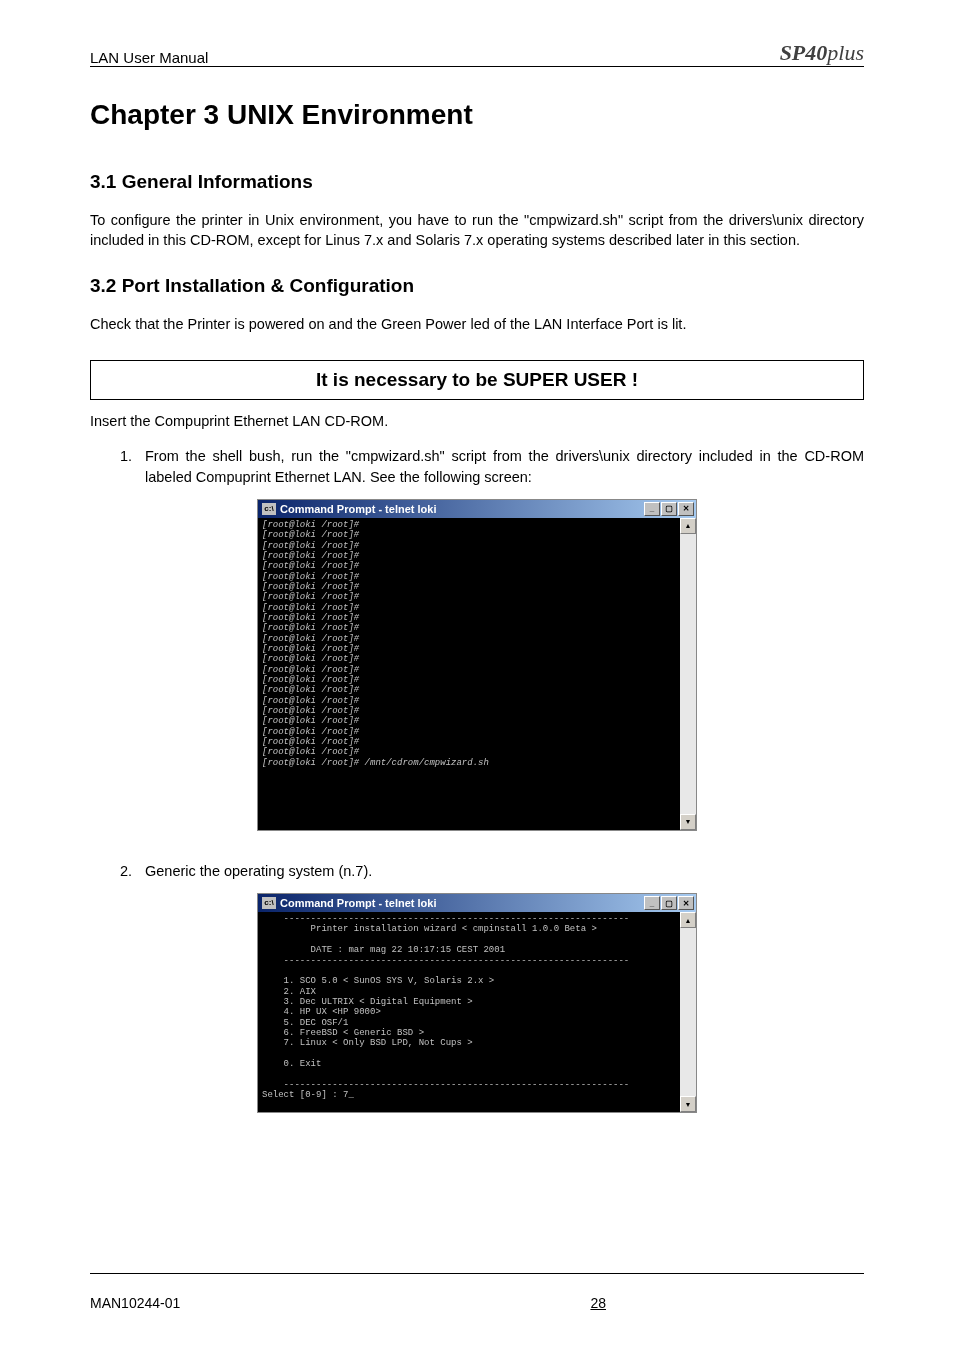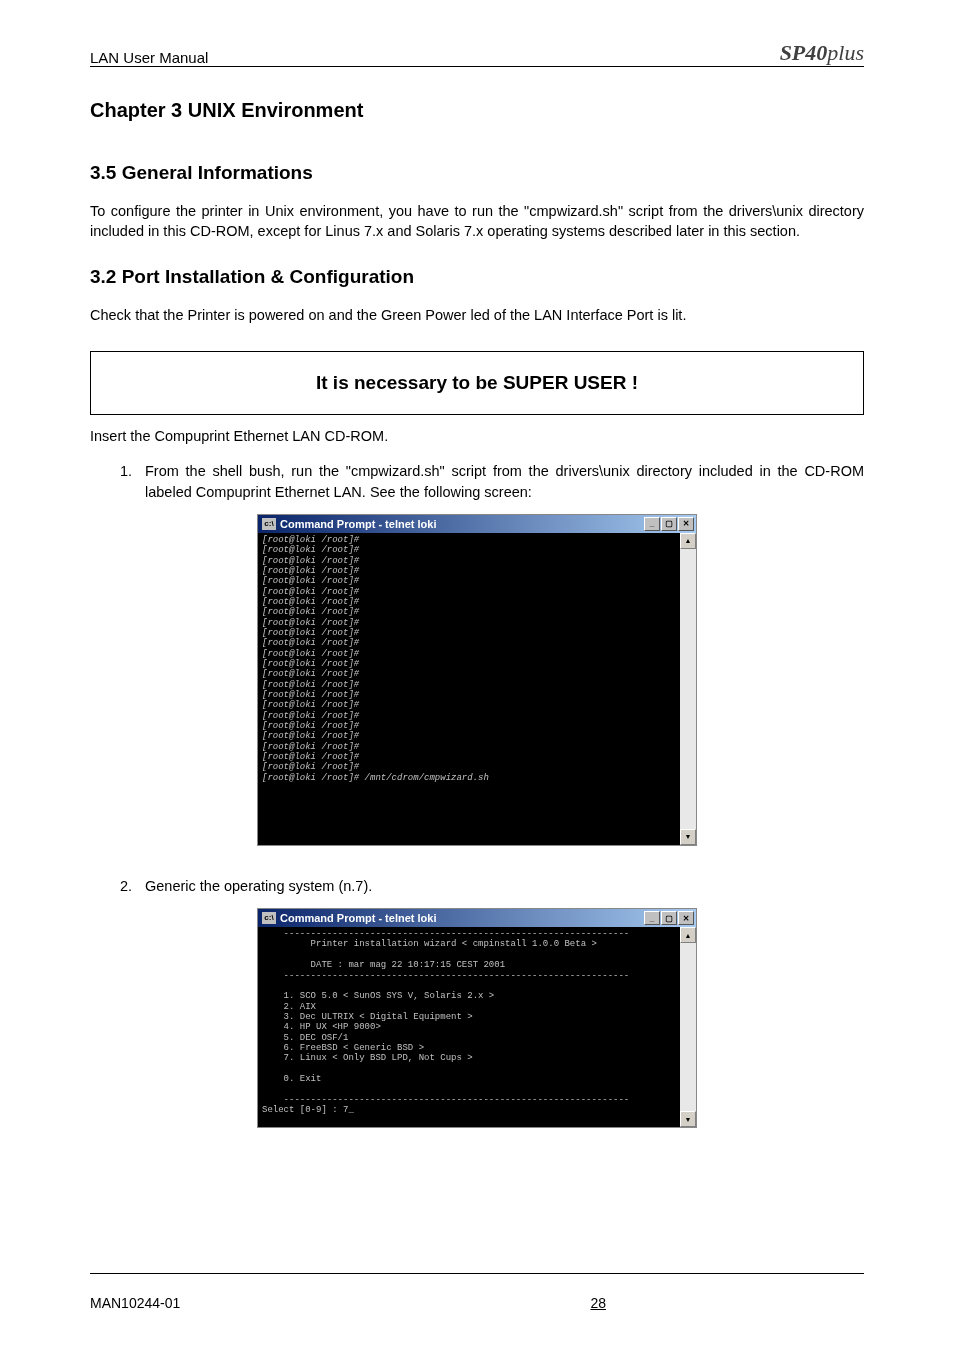--- a/index.html
+++ b/index.html
@@ -29,39 +29,39 @@
       font-size: 22px;
       color: #404040;
       font-weight: bold;
     }
     .logo .plus {
       font-family: 'Brush Script MT', cursive;
       font-size: 22px;
       font-weight: normal;
     }
     .chapter-title {
-      font-size: 20px;
+      font-size: 28px;
       font-weight: bold;
       margin-bottom: 40px;
       margin-top: 32px;
     }
     .section-title {
       font-size: 19px;
       font-weight: bold;
       margin-bottom: 18px;
     }
     .body-text {
       font-size: 14.5px;
       line-height: 1.35;
       margin-bottom: 25px;
       text-align: justify;
     }
     .notice-box {
       border: 1px solid #000;
-      padding: 20px;
+      padding: 8px;
       text-align: center;
       font-size: 19px;
       font-weight: bold;
       margin-bottom: 12px;
     }
     .list-item {
       display: flex;
       margin-bottom: 8px;
       font-size: 14.5px;
       line-height: 1.4;
@@ -183,21 +183,21 @@
 
 <div class="header">
   <div class="header-title">LAN User Manual</div>
   <div class="logo">
     <span>SP40</span><span class="plus">plus</span>
   </div>
 </div>
 
 <h1 class="chapter-title">Chapter 3  UNIX Environment</h1>
 
-<h2 class="section-title">3.5 General Informations</h2>
+<h2 class="section-title">3.1 General Informations</h2>
 <p class="body-text">To configure the printer in Unix environment, you have to run the   "cmpwizard.sh"   script   from   the drivers\unix   directory included in this CD-ROM, except for Linus 7.x and Solaris 7.x operating systems described later in this section.</p>
 
 <h2 class="section-title">3.2  Port Installation &amp; Configuration</h2>
 <p class="body-text">Check that the Printer is powered on and the Green Power led of the LAN Interface Port is lit.</p>
 
 <div class="notice-box">It is necessary to be SUPER USER !</div>
 
 <p class="body-text" style="margin-bottom:15px">Insert the Compuprint Ethernet LAN CD-ROM.</p>
 
 <div class="list-item">

